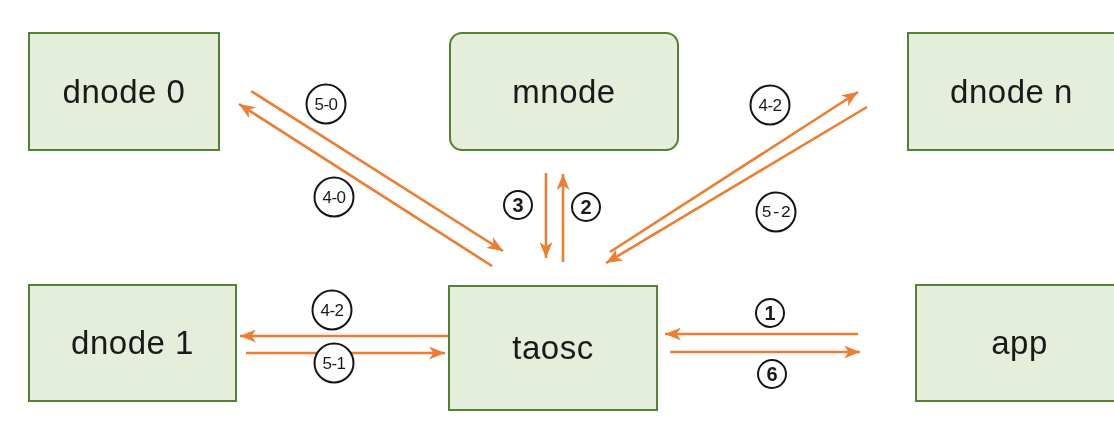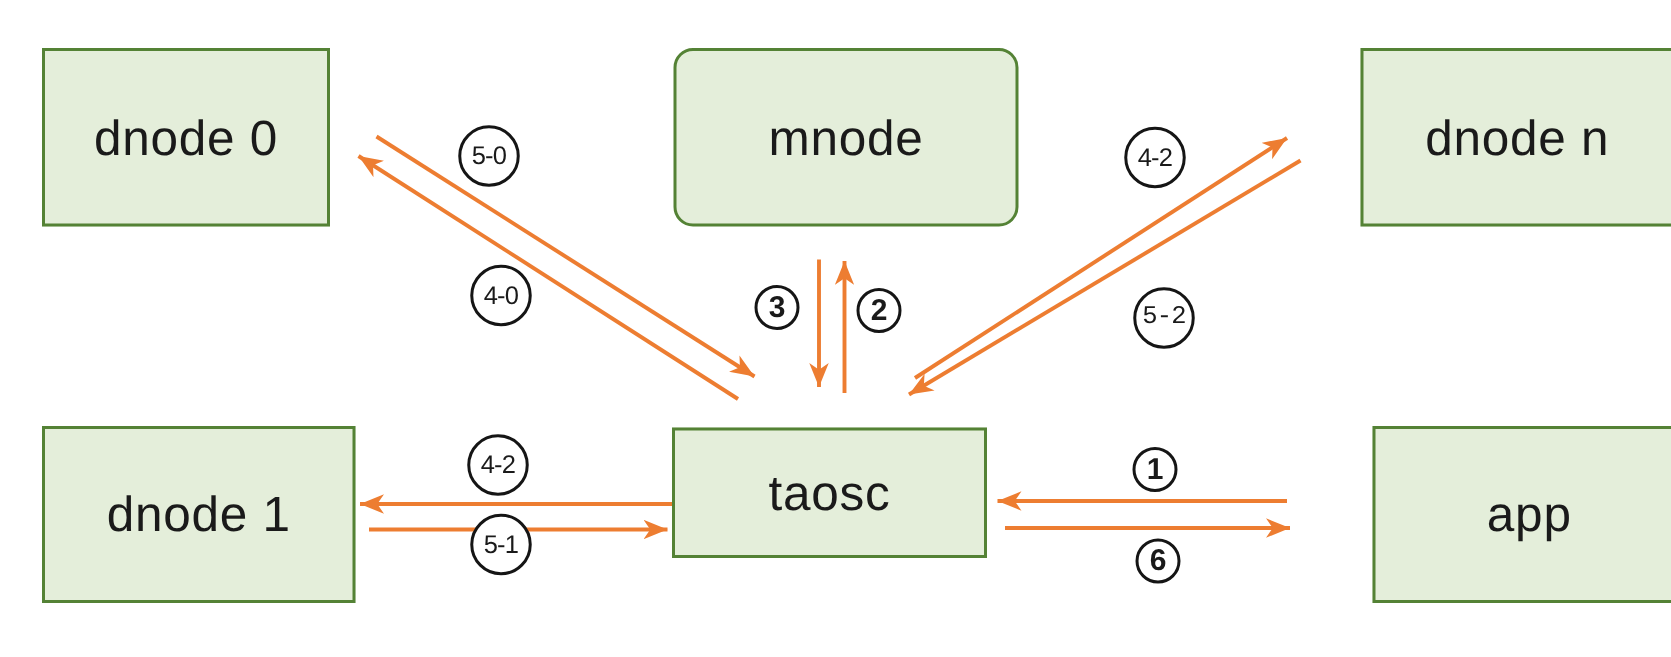--- a/index.html
+++ b/index.html
@@ -55,21 +55,21 @@
   </div>
   <div class="node" style="left:449px;top:32px;width:230px;height:119px;border-radius:13px;">
     <span>mnode</span>
   </div>
   <div class="node" style="left:871px;top:32px;width:209px;height:119px;margin-left:36px;">
     <span>dnode n</span>
   </div>
   <div class="node" style="left:28px;top:284px;width:209px;height:118px;">
     <span>dnode 1</span>
   </div>
-  <div class="node" style="left:448px;top:285px;width:210px;height:87px;justify-content:center;">
+  <div class="node" style="left:448px;top:285px;width:210px;height:126px;justify-content:center;">
     <span>taosc</span>
   </div>
   <div class="node" style="left:871px;top:284px;width:209px;height:118px;margin-left:44px;">
     <span>app</span>
   </div>
 
   <svg id="arrow-layer" viewBox="0 0 1114 438" xmlns="http://www.w3.org/2000/svg">
     <defs>
       <marker id="ah" markerUnits="userSpaceOnUse" markerWidth="18" markerHeight="13" refX="16" refY="6.5" orient="auto">
         <path class="arrowhead" d="M0,0 L16,6.5 L0,13 L4.5,6.5 Z"></path>

